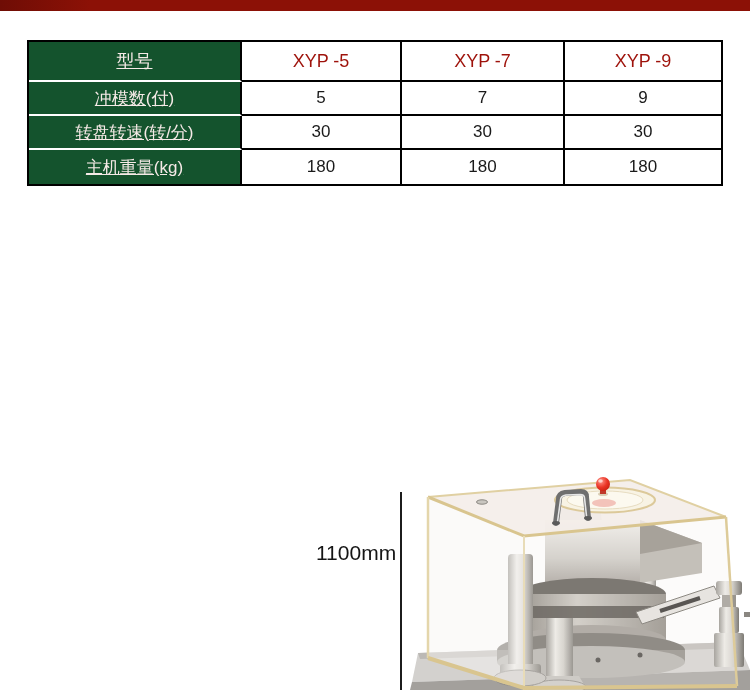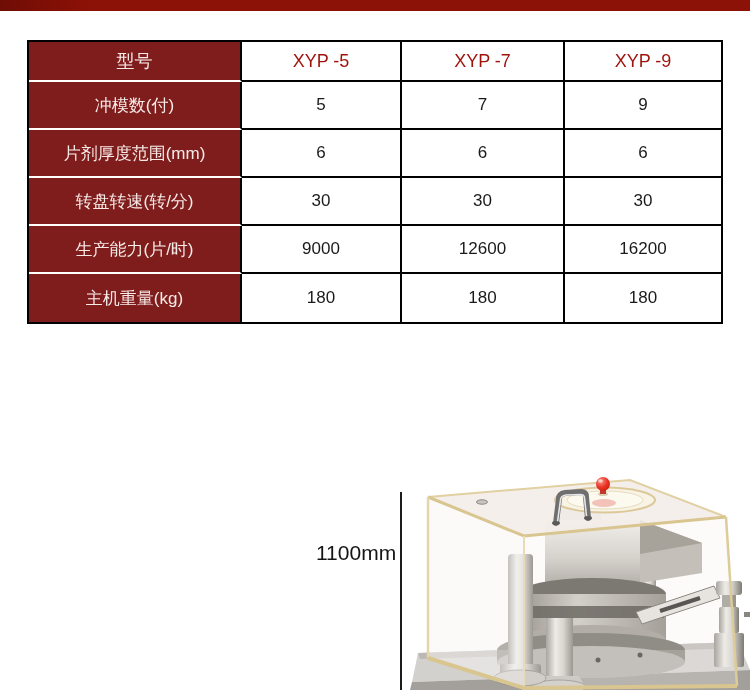--- a/index.html
+++ b/index.html
@@ -16,32 +16,32 @@
   .spec-table-wrap{
     position:absolute;left:27px;top:40px;width:696px;
     border:2px solid #000;box-sizing:border-box;background:#fff;
   }
   table.spec{border-collapse:separate;border-spacing:0;table-layout:fixed;width:692px;}
   table.spec td,table.spec th{
     padding:0;margin:0;text-align:center;vertical-align:middle;
     box-sizing:border-box;font-weight:400;overflow:hidden;white-space:nowrap;
   }
   .cell-lbl{
-    background:#7f1d1d;color:#f6eae7;font-size:17px;
-    border-bottom:2px solid #ffffff;border-right:2px solid #000;
+    background:#14532d;color:#f6eae7;font-size:17px;
+    border-bottom:2px solid #ffffff;border-right:2px solid #000;text-decoration:underline;
   }
   .cell-val{
     background:#ffffff;color:#1a1a1a;font-size:17px;
     border-bottom:2px solid #000;
   }
   .cell-val.mid{border-right:2px solid #000;}
   tr.hdr .cell-lbl{font-size:18px;}
   tr.hdr .cell-val{color:#9e120b;font-size:18px;}
   tr.hdr td,tr.hdr th{height:40px;}
-  tr.row td{height:48px;}
+  tr.row td{height:34px;}
   tr.row:last-child .cell-lbl,tr.row:last-child .cell-val{border-bottom:none;}
   
   .dim-label{
     position:absolute;left:316px;top:541px;font-size:21px;color:#151515;
     font-family:"Liberation Sans",sans-serif;
   }
   .dim-line{
     position:absolute;left:400px;top:492px;width:2px;height:198px;background:#1c1c1c;
   }
   .machine-svg{position:absolute;left:410px;top:471px;width:340px;height:219px;}
@@ -68,36 +68,24 @@
         <td class="cell-val mid">XYP -7</td>
         <td class="cell-val">XYP -9</td>
       </tr>
       <tr class="row">
         <td class="cell-lbl">冲模数(付)</td>
         <td class="cell-val mid">5</td>
         <td class="cell-val mid">7</td>
         <td class="cell-val">9</td>
       </tr>
       <tr class="row">
-        <td class="cell-lbl">片剂厚度范围(mm)</td>
-        <td class="cell-val mid">6</td>
-        <td class="cell-val mid">6</td>
-        <td class="cell-val">6</td>
-      </tr>
-      <tr class="row">
         <td class="cell-lbl">转盘转速(转/分)</td>
         <td class="cell-val mid">30</td>
         <td class="cell-val mid">30</td>
         <td class="cell-val">30</td>
-      </tr>
-      <tr class="row">
-        <td class="cell-lbl">生产能力(片/时)</td>
-        <td class="cell-val mid">9000</td>
-        <td class="cell-val mid">12600</td>
-        <td class="cell-val">16200</td>
       </tr>
       <tr class="row">
         <td class="cell-lbl">主机重量(kg)</td>
         <td class="cell-val mid">180</td>
         <td class="cell-val mid">180</td>
         <td class="cell-val">180</td>
       </tr>
     </tbody>
       </table>
   </div>

